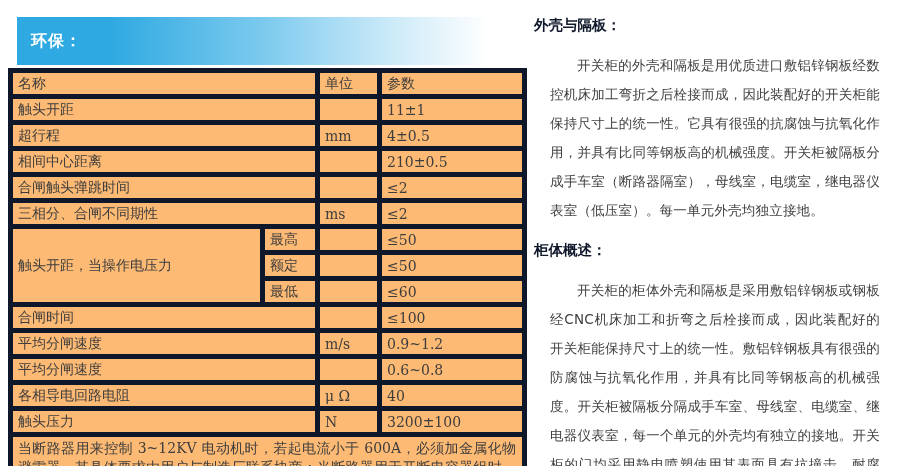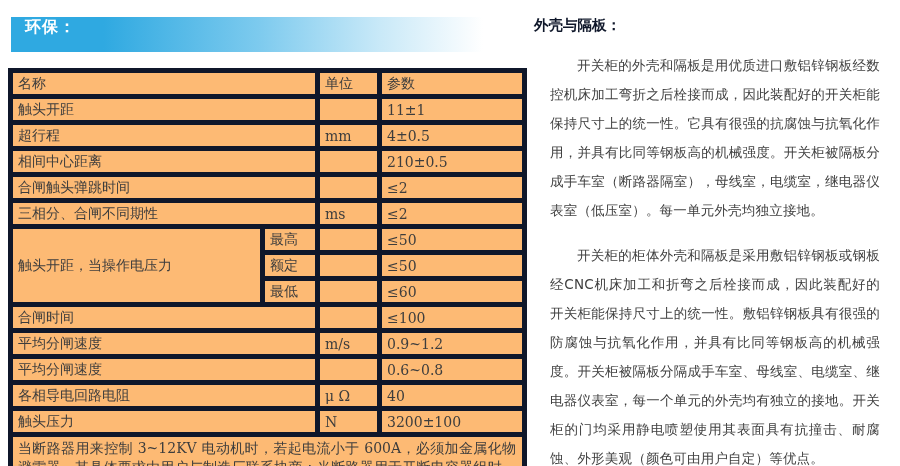--- a/index.html
+++ b/index.html
@@ -1,22 +1,22 @@
 <!DOCTYPE html>
 <html><head>
 <meta charset="utf-8">
 <style>
   html,body{margin:0;padding:0;background:#ffffff;}
   #page{position:relative;width:900px;height:466px;background:#ffffff;overflow:hidden;
         font-family:"DejaVu Sans","Liberation Sans",sans-serif;}
 
   
-  .titlebar{position:absolute;left:11px;top:17px;width:513px;height:35px;
+  .titlebar{position:absolute;left:17px;top:17px;width:513px;height:48px;
             background:linear-gradient(90deg,#2fa9e1 0%,#2fa9e1 18%,#7ccaee 48%,#c9e9f8 72%,#ffffff 92%);
-            display:flex;}
+            display:flex;align-items:center;}
   .titlebar .label{color:#ffffff;font-weight:bold;font-size:16px;padding-left:14px;
                    letter-spacing:1px;}
 
   
   table.spec{position:absolute;left:8px;top:68px;width:514px;border-collapse:collapse;
              table-layout:fixed;font-family:"DejaVu Serif","Liberation Serif",serif;
              color:#3d3d3d;font-size:14px;}
   table.spec td{border:5px solid #0f172a;height:21px;padding:0 4px 0 5px;
                 overflow:hidden;white-space:nowrap;vertical-align:middle;background:#fdba74;}
   table.spec col.c1{width:252px;}
@@ -127,16 +127,17 @@
 
       <tr>
         <td class="note" colspan="4">当断路器用来控制 3~12KV 电动机时，若起电流小于 600A，必须加金属化物避雷器，其具体要求由用户与制造厂联系协商；当断路器用于开断电容器组时，电容器组的额定电流不应大于断路器额定电流约 80%。</td>
       </tr>
     </tbody>
   </table>
 
   <div class="aside">
     <h3>外壳与隔板：</h3>
     <p>开关柜的外壳和隔板是用优质进口敷铝锌钢板经数控机床加工弯折之后栓接而成，因此装配好的开关柜能保持尺寸上的统一性。它具有很强的抗腐蚀与抗氧化作用，并具有比同等钢板高的机械强度。开关柜被隔板分成手车室（断路器隔室），母线室，电缆室，继电器仪表室（低压室）。每一单元外壳均独立接地。</p>
+    <h3 class="second">柜体概述：</h3>
     <p>开关柜的柜体外壳和隔板是采用敷铝锌钢板或钢板经CNC机床加工和折弯之后栓接而成，因此装配好的开关柜能保持尺寸上的统一性。敷铝锌钢板具有很强的防腐蚀与抗氧化作用，并具有比同等钢板高的机械强度。开关柜被隔板分隔成手车室、母线室、电缆室、继电器仪表室，每一个单元的外壳均有独立的接地。开关柜的门均采用静电喷塑使用其表面具有抗撞击、耐腐蚀、外形美观（颜色可由用户自定）等优点。</p>
   </div>
 
 </div>
 
 </body></html>

